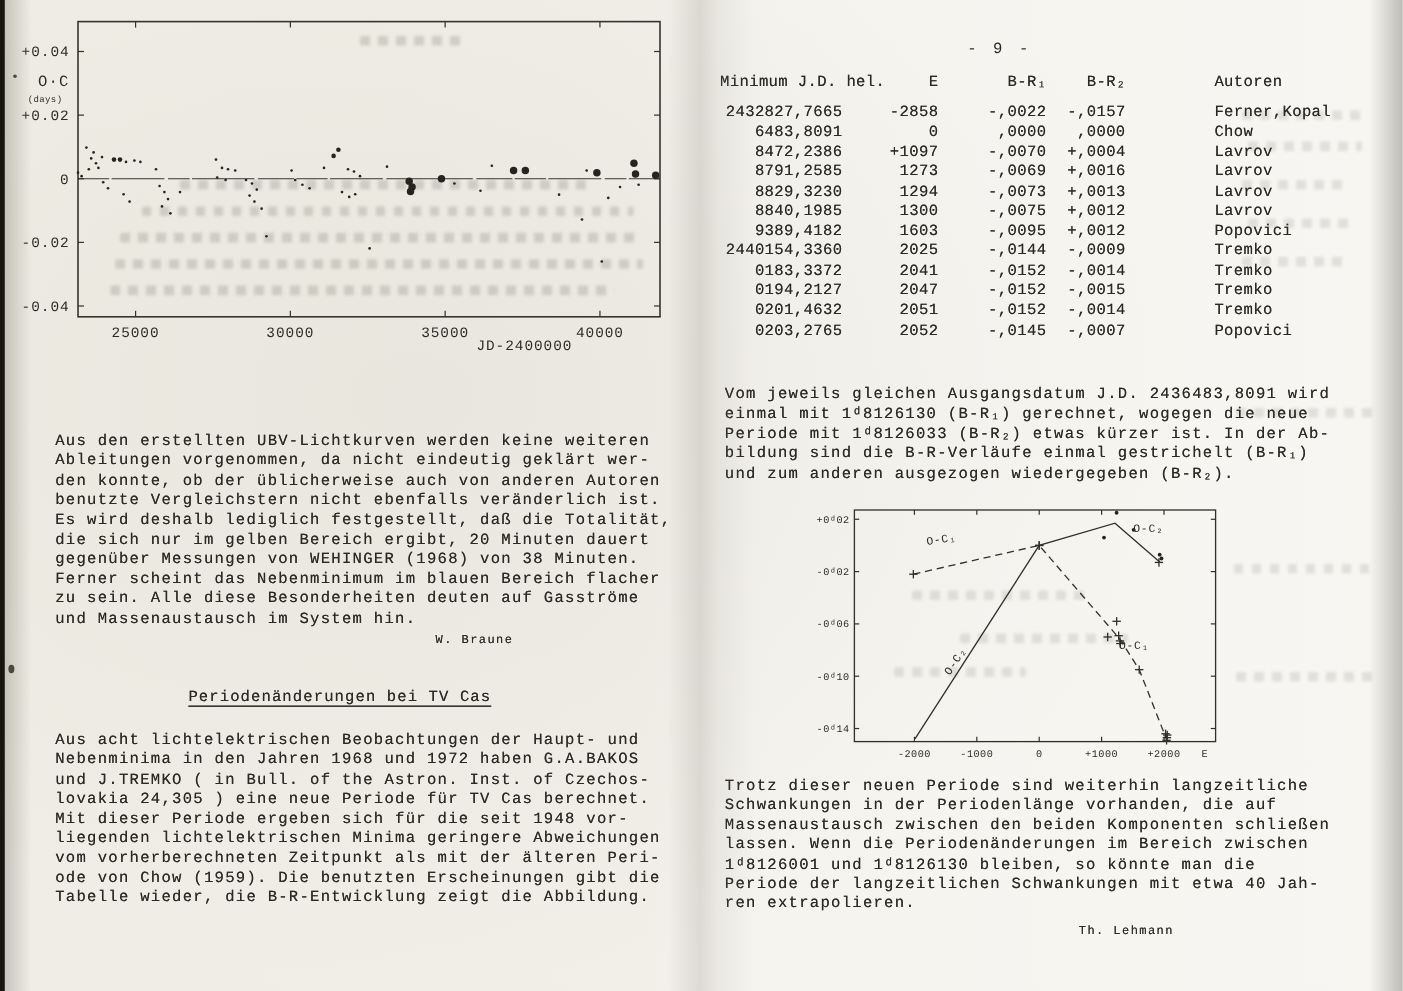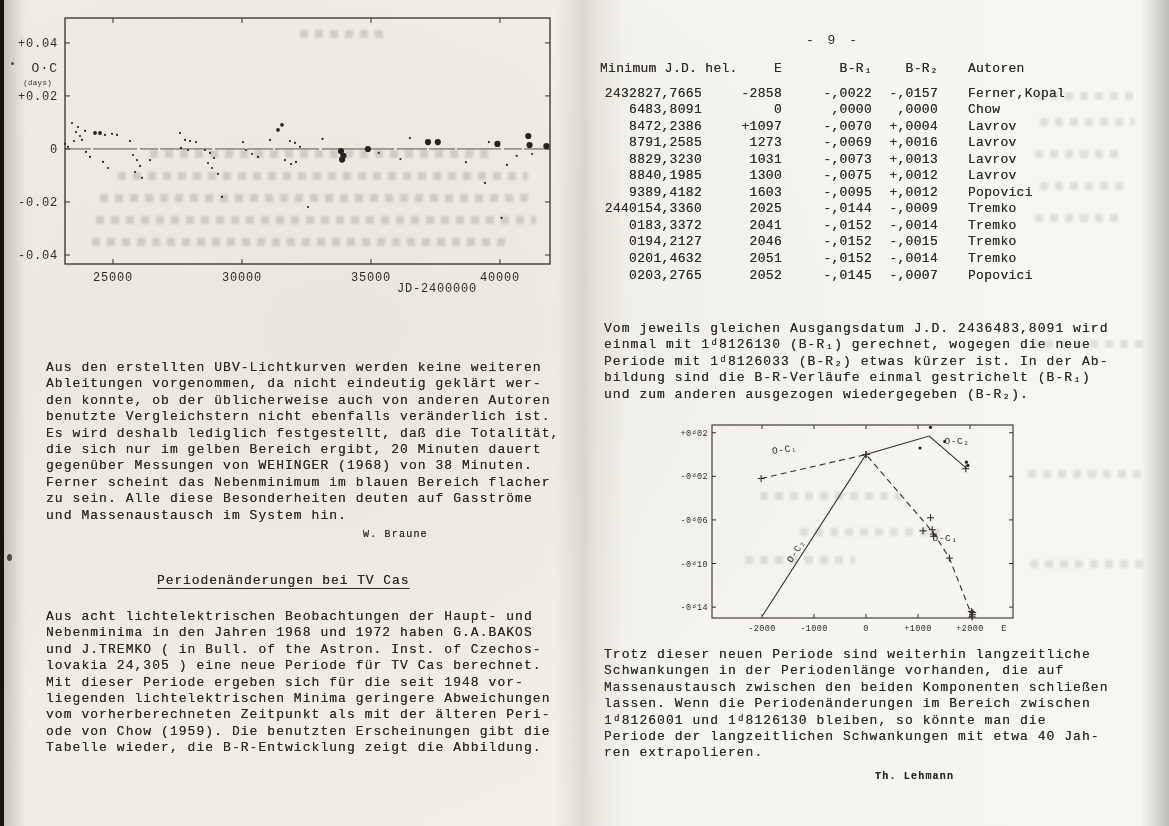--- a/index.html
+++ b/index.html
@@ -21,21 +21,21 @@
     position:absolute; font-size:13px; letter-spacing:.9px;
     text-decoration:underline; text-underline-offset:4px;
     text-shadow:0 0 .5px rgba(43,41,35,.75);
   }
   .sig { position:absolute; font-size:10px; letter-spacing:1.2px; text-shadow:0 0 .5px rgba(43,41,35,.7); }
   .pagenum { position:absolute; font-size:13px; letter-spacing:3px; }
   .minima { position:absolute; left:600px; top:61px; width:540px; font-size:13px; letter-spacing:.3px; text-shadow:0 0 .5px rgba(43,41,35,.7); }
   .mrow { display:grid; grid-template-columns:102px 80px 90px 66px 30px auto; line-height:16.55px; }
   .mhead { margin-bottom:8px; }
   .mrow .c1,.mrow .c2,.mrow .c3,.mrow .c4 { text-align:right; }
-  .mrow .c5 { text-align:left; }
+  .mrow .c5 { text-align:left;margin-left:44px; }
   .mhead .c1 { text-align:left; white-space:nowrap; }
   svg { position:absolute; }
   svg text { fill:#2e2c26; font-family:"Liberation Mono","DejaVu Sans Mono",monospace; }
   .t12 { font-size:12px; letter-spacing:.8px; }
   .t13 { font-size:13px; letter-spacing:1px; }
   .t7  { font-size:7.5px; letter-spacing:.3px; }
   .t8  { font-size:8.5px; letter-spacing:.4px; }
   .t9  { font-size:9.5px; letter-spacing:.6px; }
   
   .edgeL { position:absolute; left:0; top:0; width:4px; height:100%; background:#17150f; }
@@ -247,21 +247,21 @@
         <div class="mrow">
           <span class="c1">8791,2585</span>
           <span class="c2">1273</span>
           <span class="c3">-,0069</span>
           <span class="c4">+,0016</span>
           <span class="sp"></span>
           <span class="c5">Lavrov</span>
         </div>
         <div class="mrow">
           <span class="c1">8829,3230</span>
-          <span class="c2">1031</span>
+          <span class="c2">1294</span>
           <span class="c3">-,0073</span>
           <span class="c4">+,0013</span>
           <span class="sp"></span>
           <span class="c5">Lavrov</span>
         </div>
         <div class="mrow">
           <span class="c1">8840,1985</span>
           <span class="c2">1300</span>
           <span class="c3">-,0075</span>
           <span class="c4">+,0012</span>
@@ -287,21 +287,21 @@
         <div class="mrow">
           <span class="c1">0183,3372</span>
           <span class="c2">2041</span>
           <span class="c3">-,0152</span>
           <span class="c4">-,0014</span>
           <span class="sp"></span>
           <span class="c5">Tremko</span>
         </div>
         <div class="mrow">
           <span class="c1">0194,2127</span>
-          <span class="c2">2046</span>
+          <span class="c2">2047</span>
           <span class="c3">-,0152</span>
           <span class="c4">-,0015</span>
           <span class="sp"></span>
           <span class="c5">Tremko</span>
         </div>
         <div class="mrow">
           <span class="c1">0201,4632</span>
           <span class="c2">2051</span>
           <span class="c3">-,0152</span>
           <span class="c4">-,0014</span>
@@ -400,21 +400,21 @@
     </svg>
 
   <p class="txt" style="left:604px;top:647px;width:545px;">Trotz dieser neuen Periode sind weiterhin langzeitliche
 Schwankungen in der Periodenlänge vorhanden, die auf
 Massenaustausch zwischen den beiden Komponenten schließen
 lassen. Wenn die Periodenänderungen im Bereich zwischen
 1ᵈ8126001 und 1ᵈ8126130 bleiben, so könnte man die
 Periode der langzeitlichen Schwankungen mit etwa 40 Jah-
 ren extrapolieren.</p>
 
-  <div class="sig" style="left:875px;top:771px;font-weight:bold;">Th. Lehmann</div>
+  <div class="sig" style="left:899px;top:771px;">Th. Lehmann</div>
 
   <div class="fold"></div>
   <div class="edgeLshade"></div>
   <div class="edgeL"></div>
   <div class="edgeR"></div>
   <div class="speck" style="left:7px;top:554px;width:5px;height:7px;"></div>
   <div class="speck" style="left:11px;top:62px;width:3px;height:3px;"></div>
 </div>
 
 </body></html>

